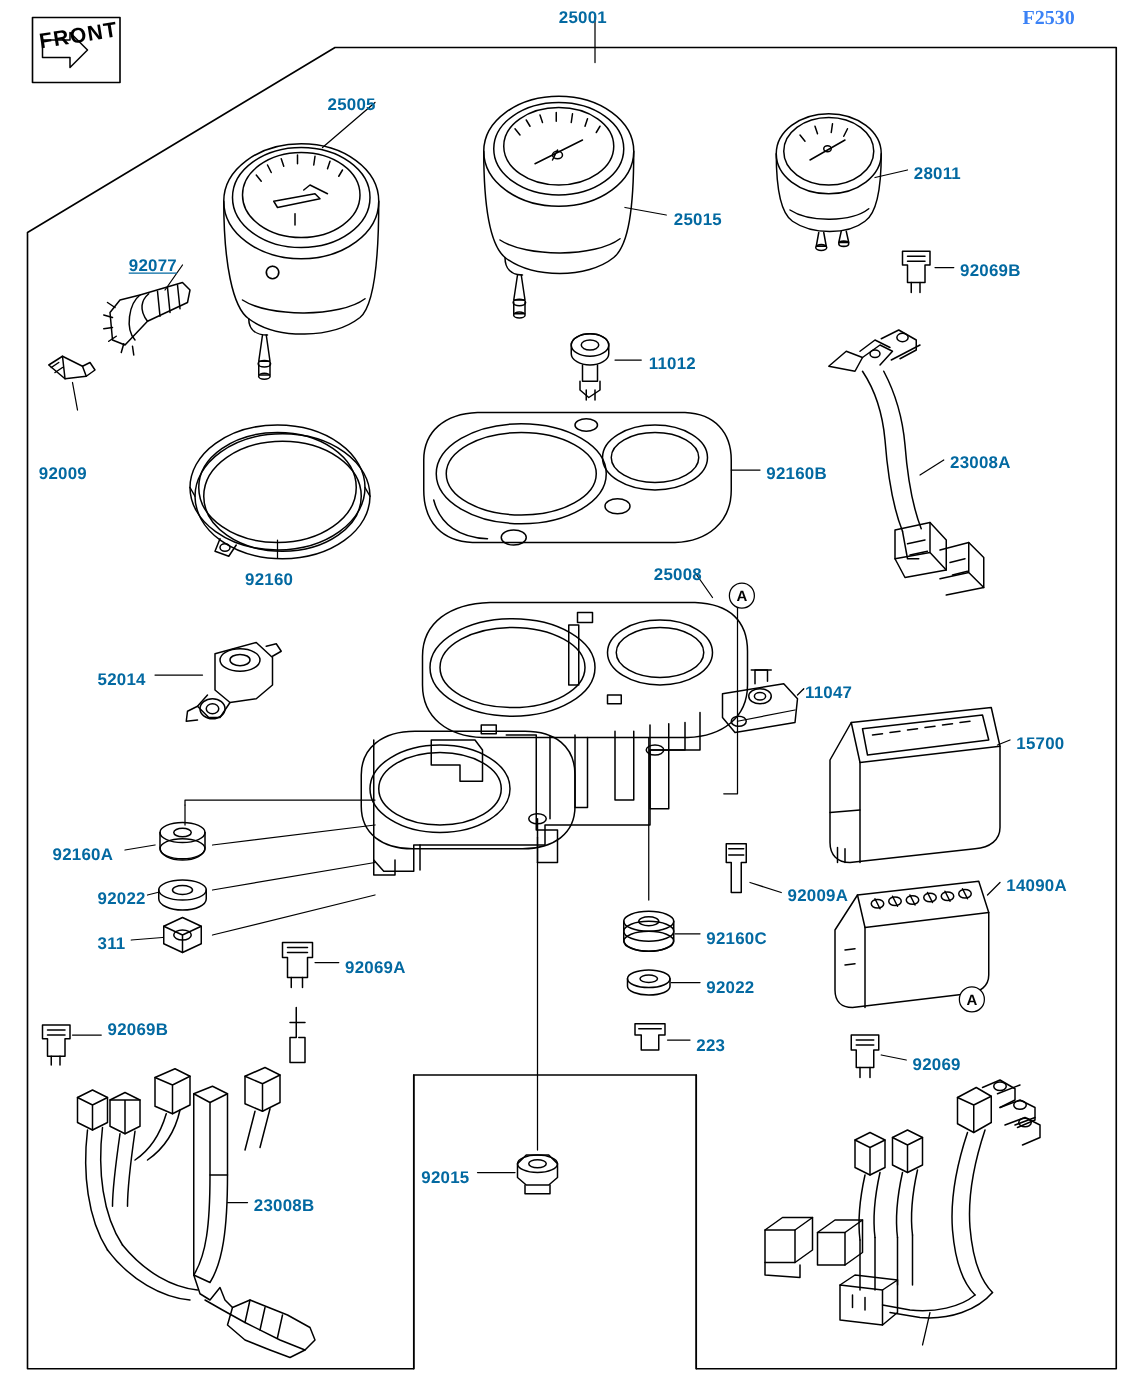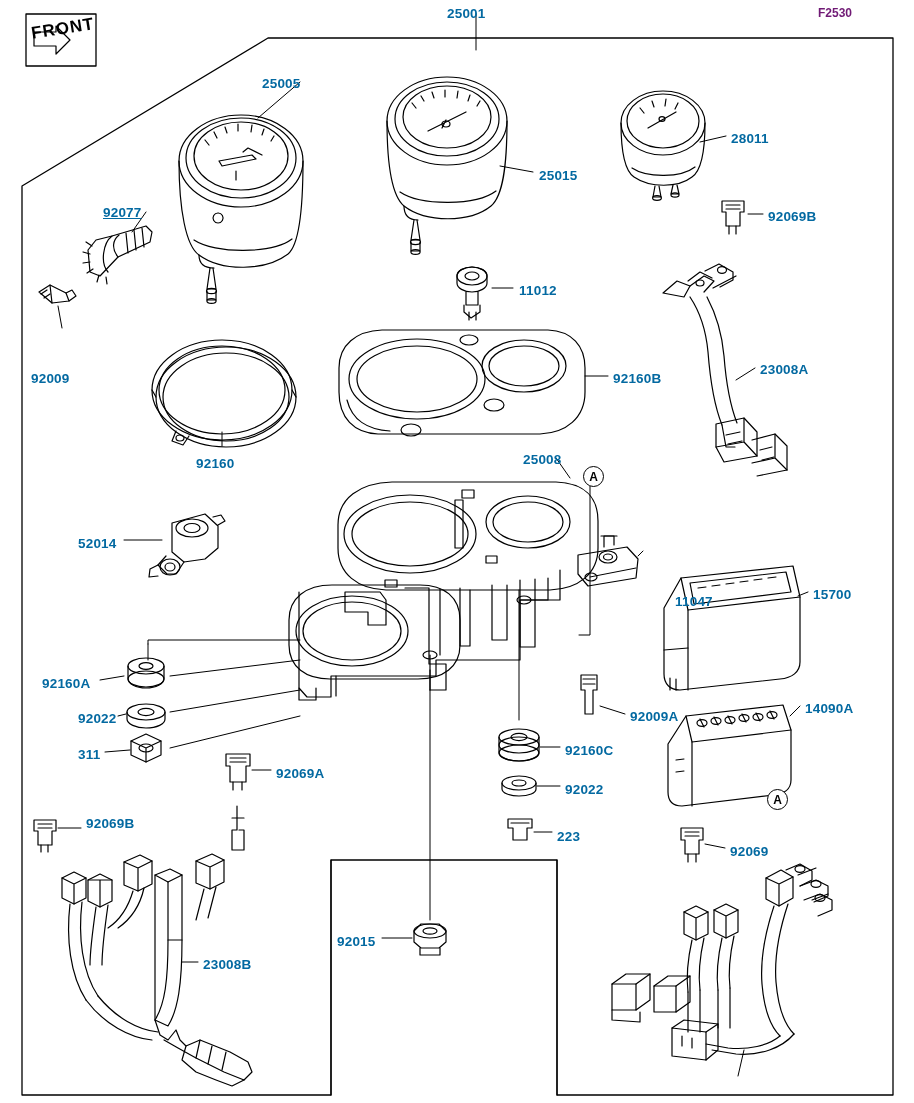--- a/index.html
+++ b/index.html
@@ -1,20 +1,20 @@
 <!DOCTYPE html>
 <html><head>
 <meta charset="utf-8">
 <style>
   html,body{margin:0;padding:0;background:#ffffff;}
   body{width:914px;height:1103px;position:relative;font-family:"Liberation Sans",sans-serif;color:#000;}
   #sheet{position:absolute;left:0;top:0;width:914px;height:1103px;}
   svg.layer{position:absolute;left:0;top:0;width:914px;height:1103px;overflow:visible;}
   .lbl{position:absolute;font-family:"Liberation Sans",sans-serif;font-size:13.5px;font-weight:bold;letter-spacing:0.2px;white-space:nowrap;color:#0369a1;}
-  .code{position:absolute;font-family:Liberation Sans, sans-serif;font-size:12px;font-weight:bold;color:#701a75;}
+  .code{position:absolute;font-family:Liberation Serif, serif;font-size:16px;font-weight:bold;color:#3b82f6;}
   .front-text{position:absolute;left:30px;top:24px;font-family:"Liberation Sans",sans-serif;font-size:17px;font-weight:bold;letter-spacing:1px;transform:rotate(-9deg);transform-origin:left top;}
   .circleA{position:absolute;width:19px;height:19px;border:1.4px solid #000;border-radius:50%;
            font-family:"Liberation Sans",sans-serif;font-size:12px;font-weight:bold;
            display:flex;align-items:center;justify-content:center;background:#fff;}
 </style>
 </head>
 <body>
 
 <div id="sheet">
 
@@ -362,21 +362,21 @@
   <div class="lbl" style="left:731px; top:131px;">28011</div>
   <div class="lbl" style="left:103px; top:205px;text-decoration:underline;">92077</div>
   <div class="lbl" style="left:768px; top:209px;">92069B</div>
   <div class="lbl" style="left:31px;  top:337px;margin-top:34px;">92009</div>
   <div class="lbl" style="left:519px; top:283px;">11012</div>
   <div class="lbl" style="left:760px; top:362px;">23008A</div>
   <div class="lbl" style="left:613px; top:371px;">92160B</div>
   <div class="lbl" style="left:196px; top:456px;">92160</div>
   <div class="lbl" style="left:513px; top:452px;margin-left:10px;">25008</div>
   <div class="lbl" style="left:78px;  top:536px;">52014</div>
-  <div class="lbl" style="left:675px; top:546px;margin-top:48px;">11047</div>
+  <div class="lbl" style="left:644px; top:546px;">11047</div>
   <div class="lbl" style="left:813px; top:587px;">15700</div>
   <div class="lbl" style="left:42px;  top:676px;">92160A</div>
   <div class="lbl" style="left:78px;  top:711px;">92022</div>
   <div class="lbl" style="left:78px;  top:747px;">311</div>
   <div class="lbl" style="left:630px; top:709px;">92009A</div>
   <div class="lbl" style="left:805px; top:701px;">14090A</div>
   <div class="lbl" style="left:565px; top:743px;">92160C</div>
   <div class="lbl" style="left:565px; top:782px;">92022</div>
   <div class="lbl" style="left:276px; top:766px;">92069A</div>
   <div class="lbl" style="left:557px; top:829px;">223</div>

